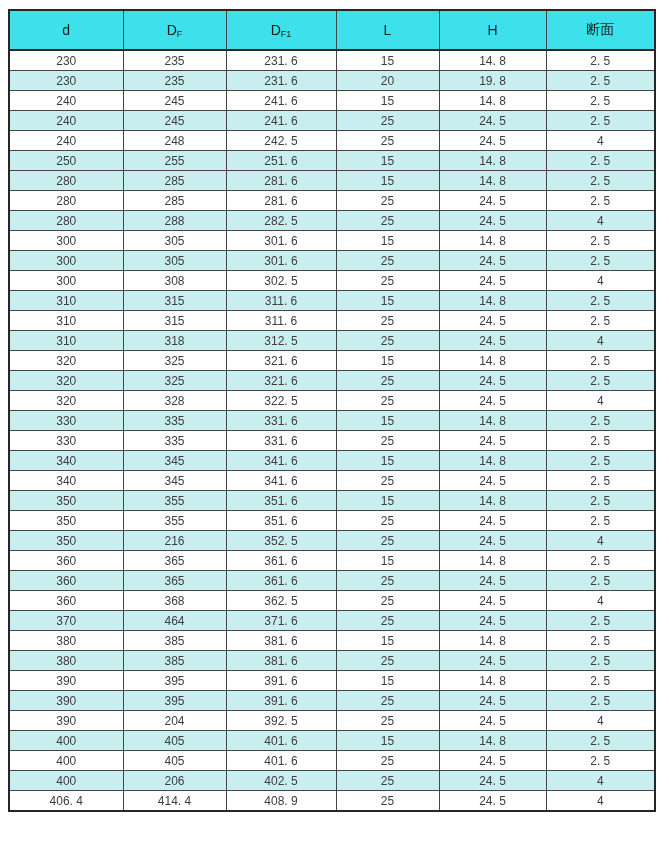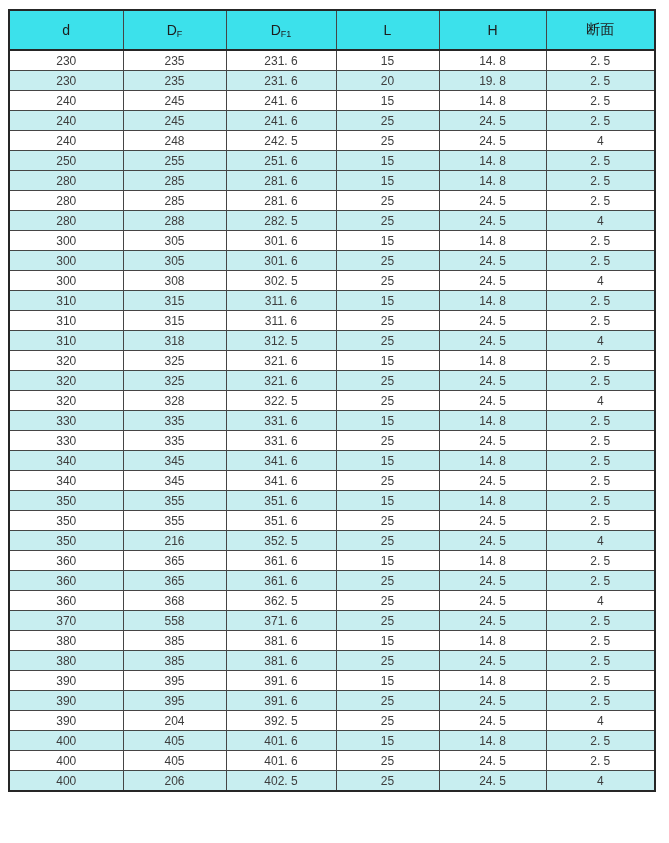--- a/index.html
+++ b/index.html
@@ -296,21 +296,21 @@
         <tr>
           <td>360</td>
           <td>368</td>
           <td>362. 5</td>
           <td>25</td>
           <td>24. 5</td>
           <td>4</td>
         </tr>
         <tr class="band">
           <td>370</td>
-          <td>558</td>
+          <td>464</td>
           <td>371. 6</td>
           <td>25</td>
           <td>24. 5</td>
           <td>2. 5</td>
         </tr>
         <tr>
           <td>380</td>
           <td>385</td>
           <td>381. 6</td>
           <td>15</td>
@@ -362,19 +362,27 @@
           <td>405</td>
           <td>401. 6</td>
           <td>25</td>
           <td>24. 5</td>
           <td>2. 5</td>
         </tr>
         <tr class="band">
           <td>400</td>
           <td>206</td>
           <td>402. 5</td>
+          <td>25</td>
+          <td>24. 5</td>
+          <td>4</td>
+        </tr>
+        <tr>
+          <td>406. 4</td>
+          <td>414. 4</td>
+          <td>408. 9</td>
           <td>25</td>
           <td>24. 5</td>
           <td>4</td>
         </tr>
       </tbody>
   </table>
 </div>
 
 </body></html>

